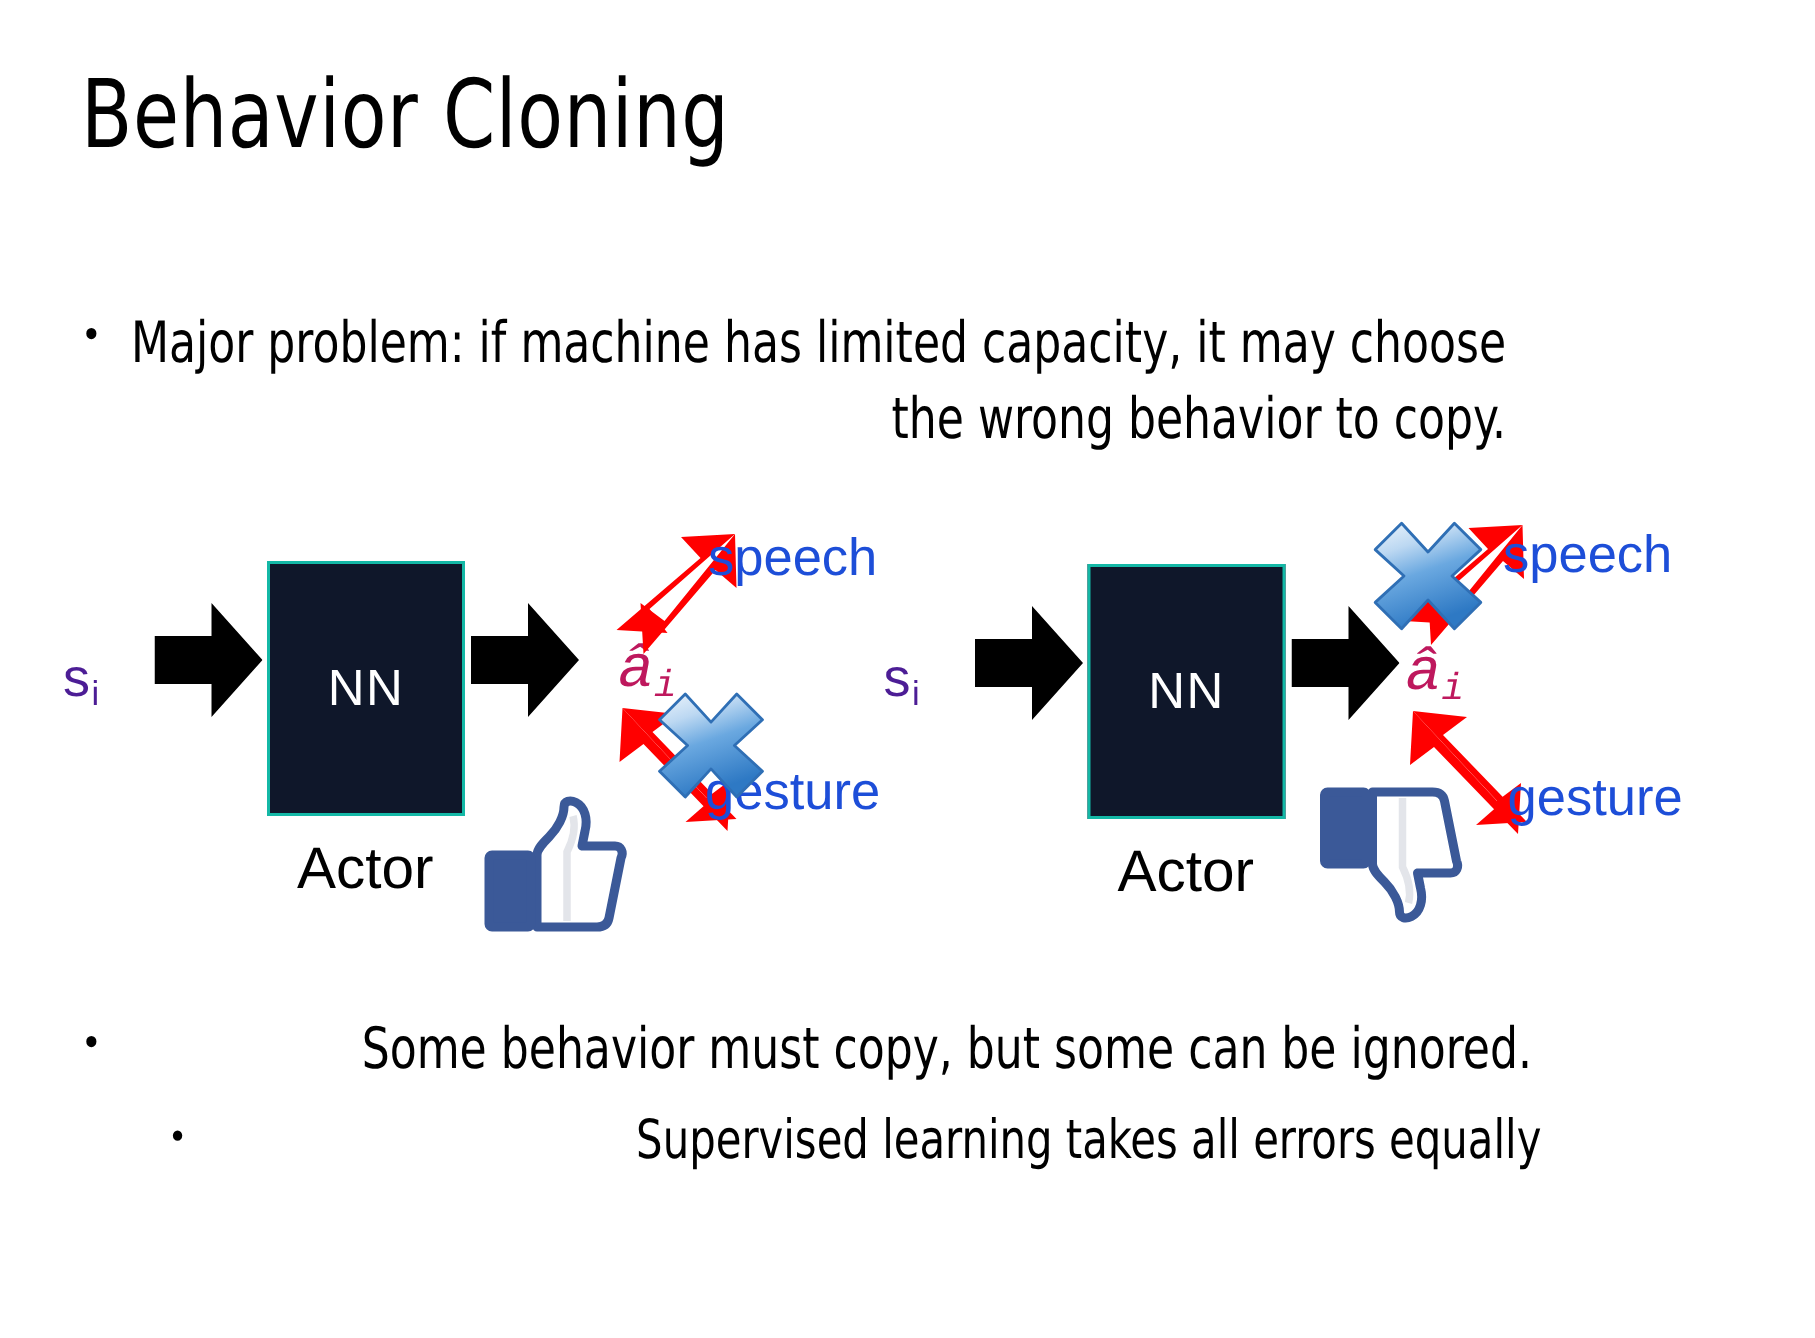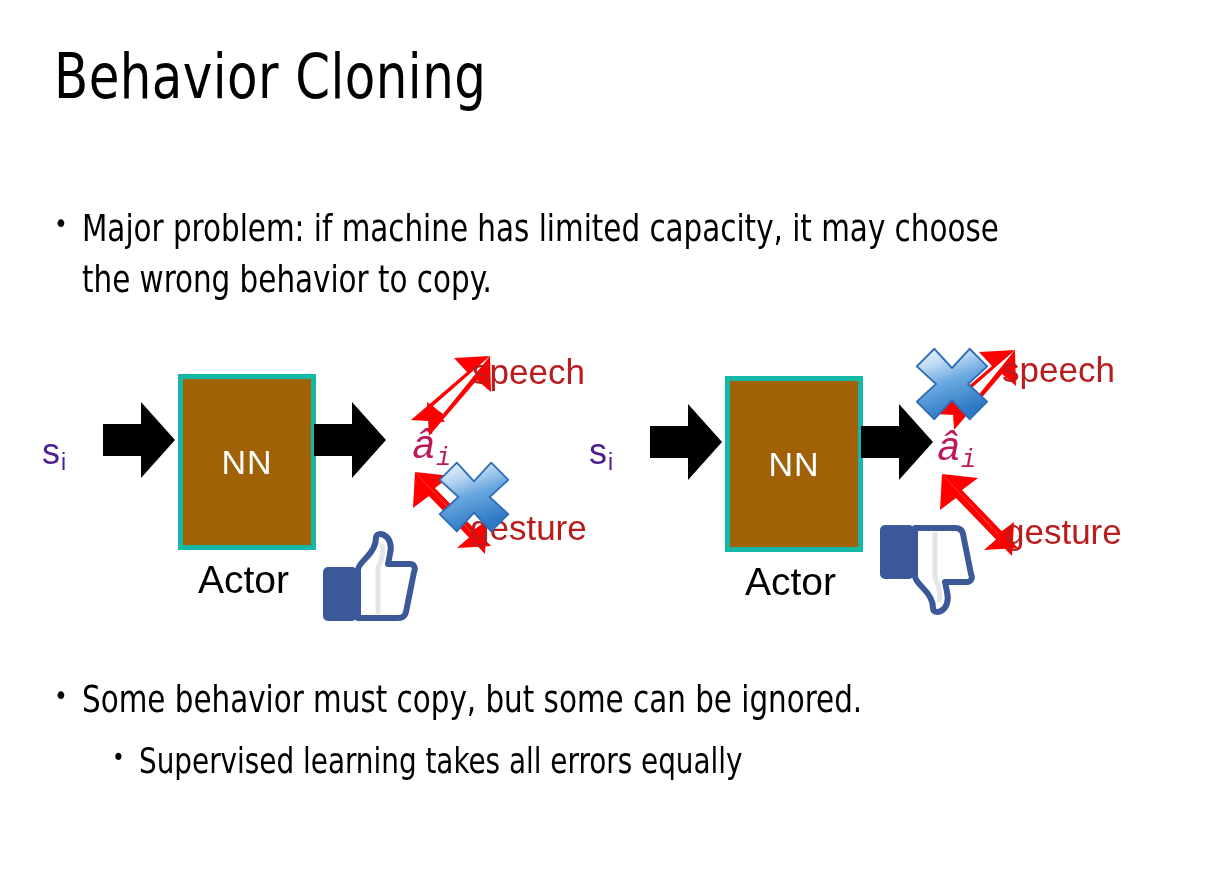--- a/index.html
+++ b/index.html
@@ -3,21 +3,21 @@
 <meta charset="utf-8">
 <style>
   html,body{margin:0;padding:0;}
   body{
     width:1210px;height:892px;
     background:#ffffff;
     font-family:"Liberation Sans", sans-serif;
     overflow:hidden;
     position:relative;
   }
-  .slide{position:absolute;inset:0;background:#fff;}
+  .slide{position:absolute;inset:0;background:#fff;text-align:right;}
 
   
   .title{
     position:absolute;left:54px;top:44px;
     font-family:"DejaVu Sans Condensed","Liberation Sans",sans-serif;
     font-size:63px;font-weight:300;
     letter-spacing:0.5px;
     color:#000;
     line-height:1.05;
     white-space:nowrap;
@@ -68,22 +68,22 @@
   .s-label{
     position:absolute;
     font-family:"Liberation Sans",sans-serif;
     font-size:36px;color:#4c1d95;
     line-height:1;
   }
   .s-label sub{font-size:23px;vertical-align:baseline;position:relative;top:6px;left:1px;}
 
   .nn-box{
     position:absolute;
-    background:#a16207;
-    border:5px solid #14b8a6;
+    background:#0f172a;
+    border:2px solid #14b8a6;
     display:flex;align-items:center;justify-content:center;
     color:#ffffff;
     font-family:"Liberation Sans",sans-serif;
     font-size:34px;
     letter-spacing:1px;
   }
   .actor-label{
     position:absolute;
     font-family:"Liberation Sans",sans-serif;
     font-size:39px;color:#000;white-space:nowrap;
@@ -93,21 +93,21 @@
     font-family:Liberation Mono, monospace;
     font-style:italic;
     font-size:40px;color:#be185d;
     line-height:1;white-space:nowrap;
   }
   .a-hat sub{font-size:25px;font-style:italic;vertical-align:baseline;position:relative;top:7px;left:0px;}
 
   .out-label{
     position:absolute;
     font-family:"Liberation Sans",sans-serif;
-    font-size:35px;color:#b91c1c;white-space:nowrap;
+    font-size:35px;color:#1d4ed8;white-space:nowrap;
   }
 
   .blk-arrow{position:absolute;}
   .red-arrow{position:absolute;}
   .x-mark{position:absolute;}
   .thumb{position:absolute;}
 </style>
 </head>
 <body>
 

